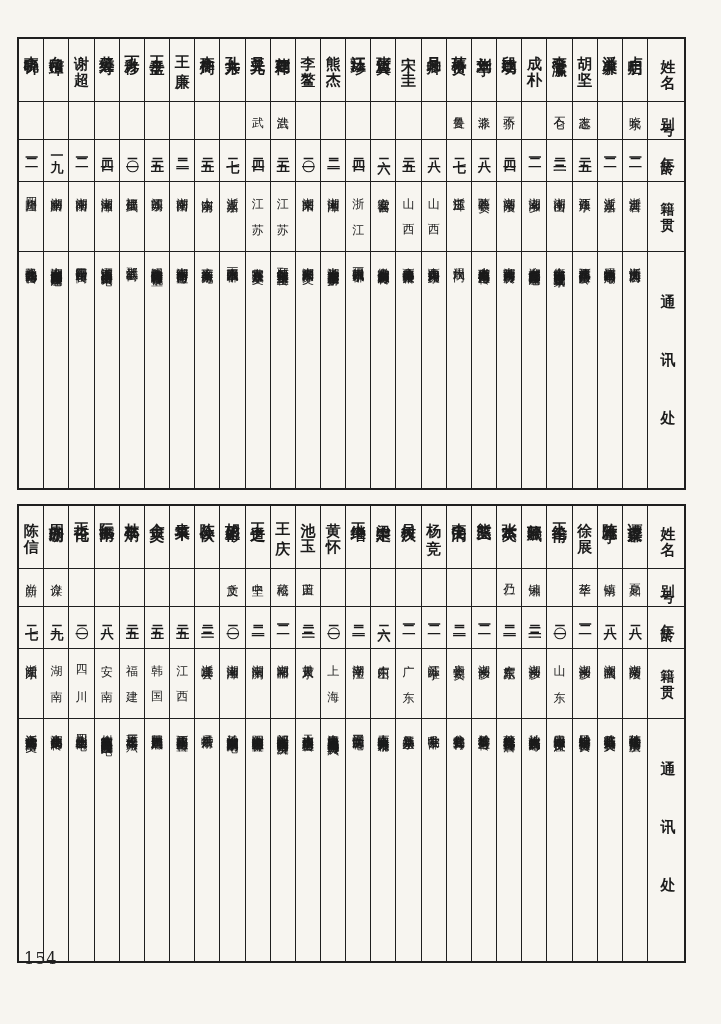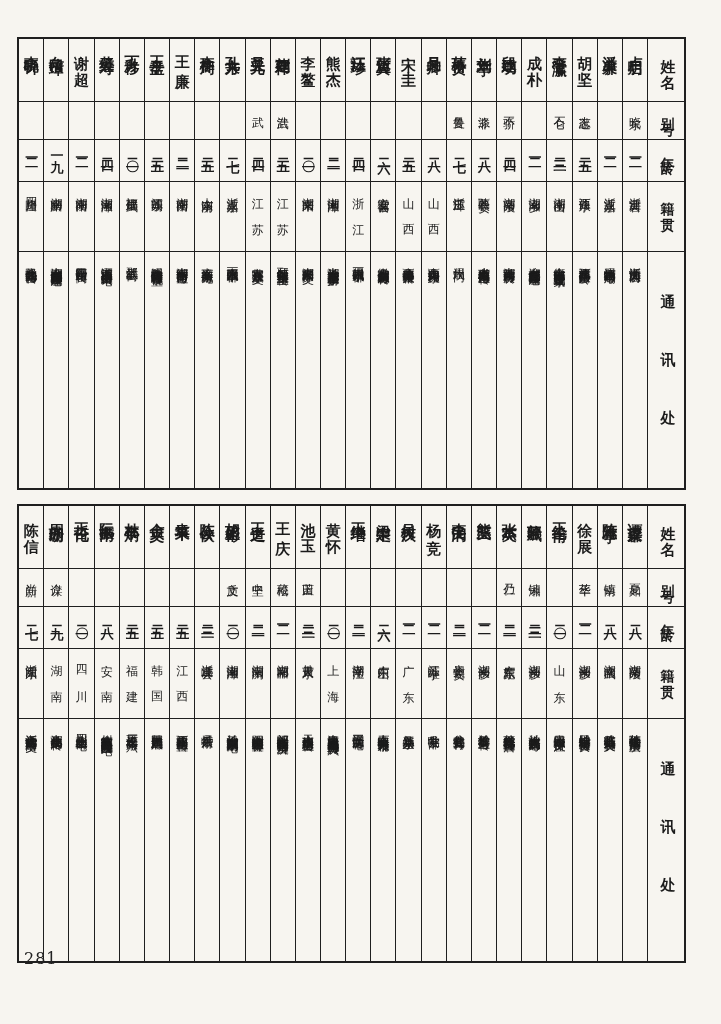--- a/index.html
+++ b/index.html
@@ -464,14 +464,14 @@
   </div>
 
   <div class="col entry-col">
     <div class="cell name sp2">陈信</div>
     <div class="cell alias">尚新</div>
     <div class="cell age">二七</div>
     <div class="cell origin">浙江东阳</div>
     <div class="cell address">浙江金华佛堂转南马交白塔</div>
   </div>
 </section>
-  <div class="page-number">281</div>
+  <div class="page-number">154</div>
 </div>
 
 </body></html>

